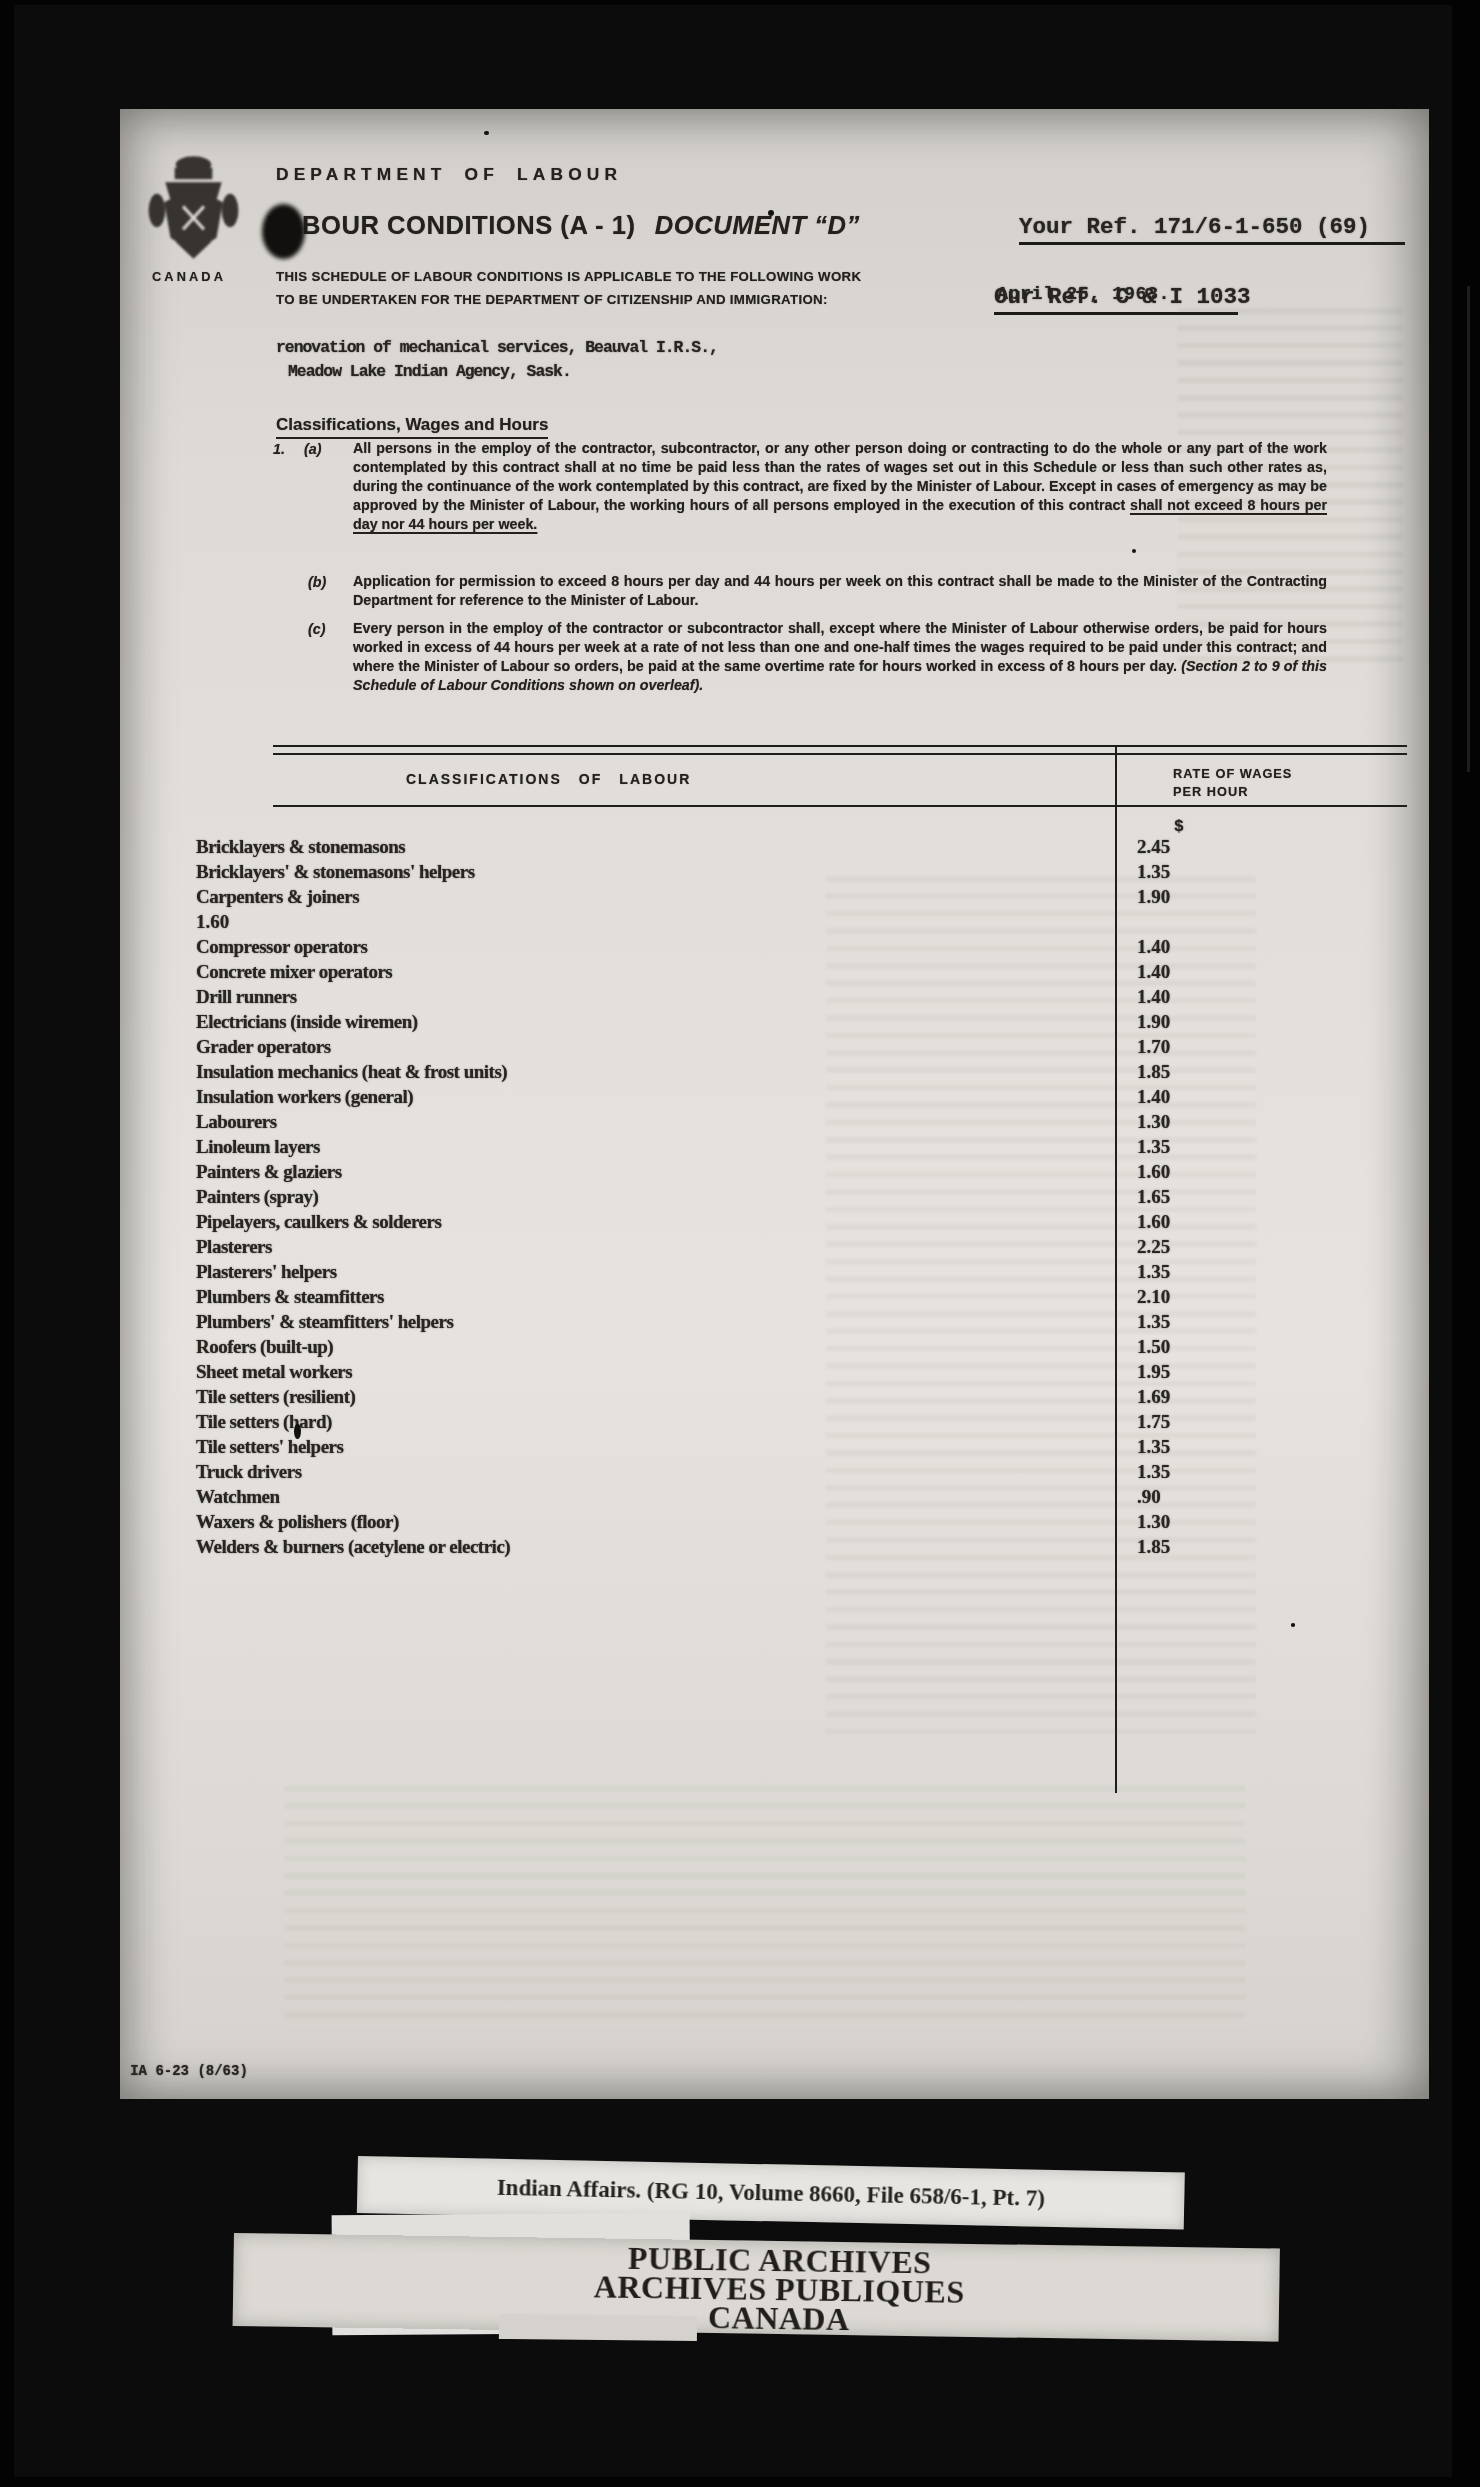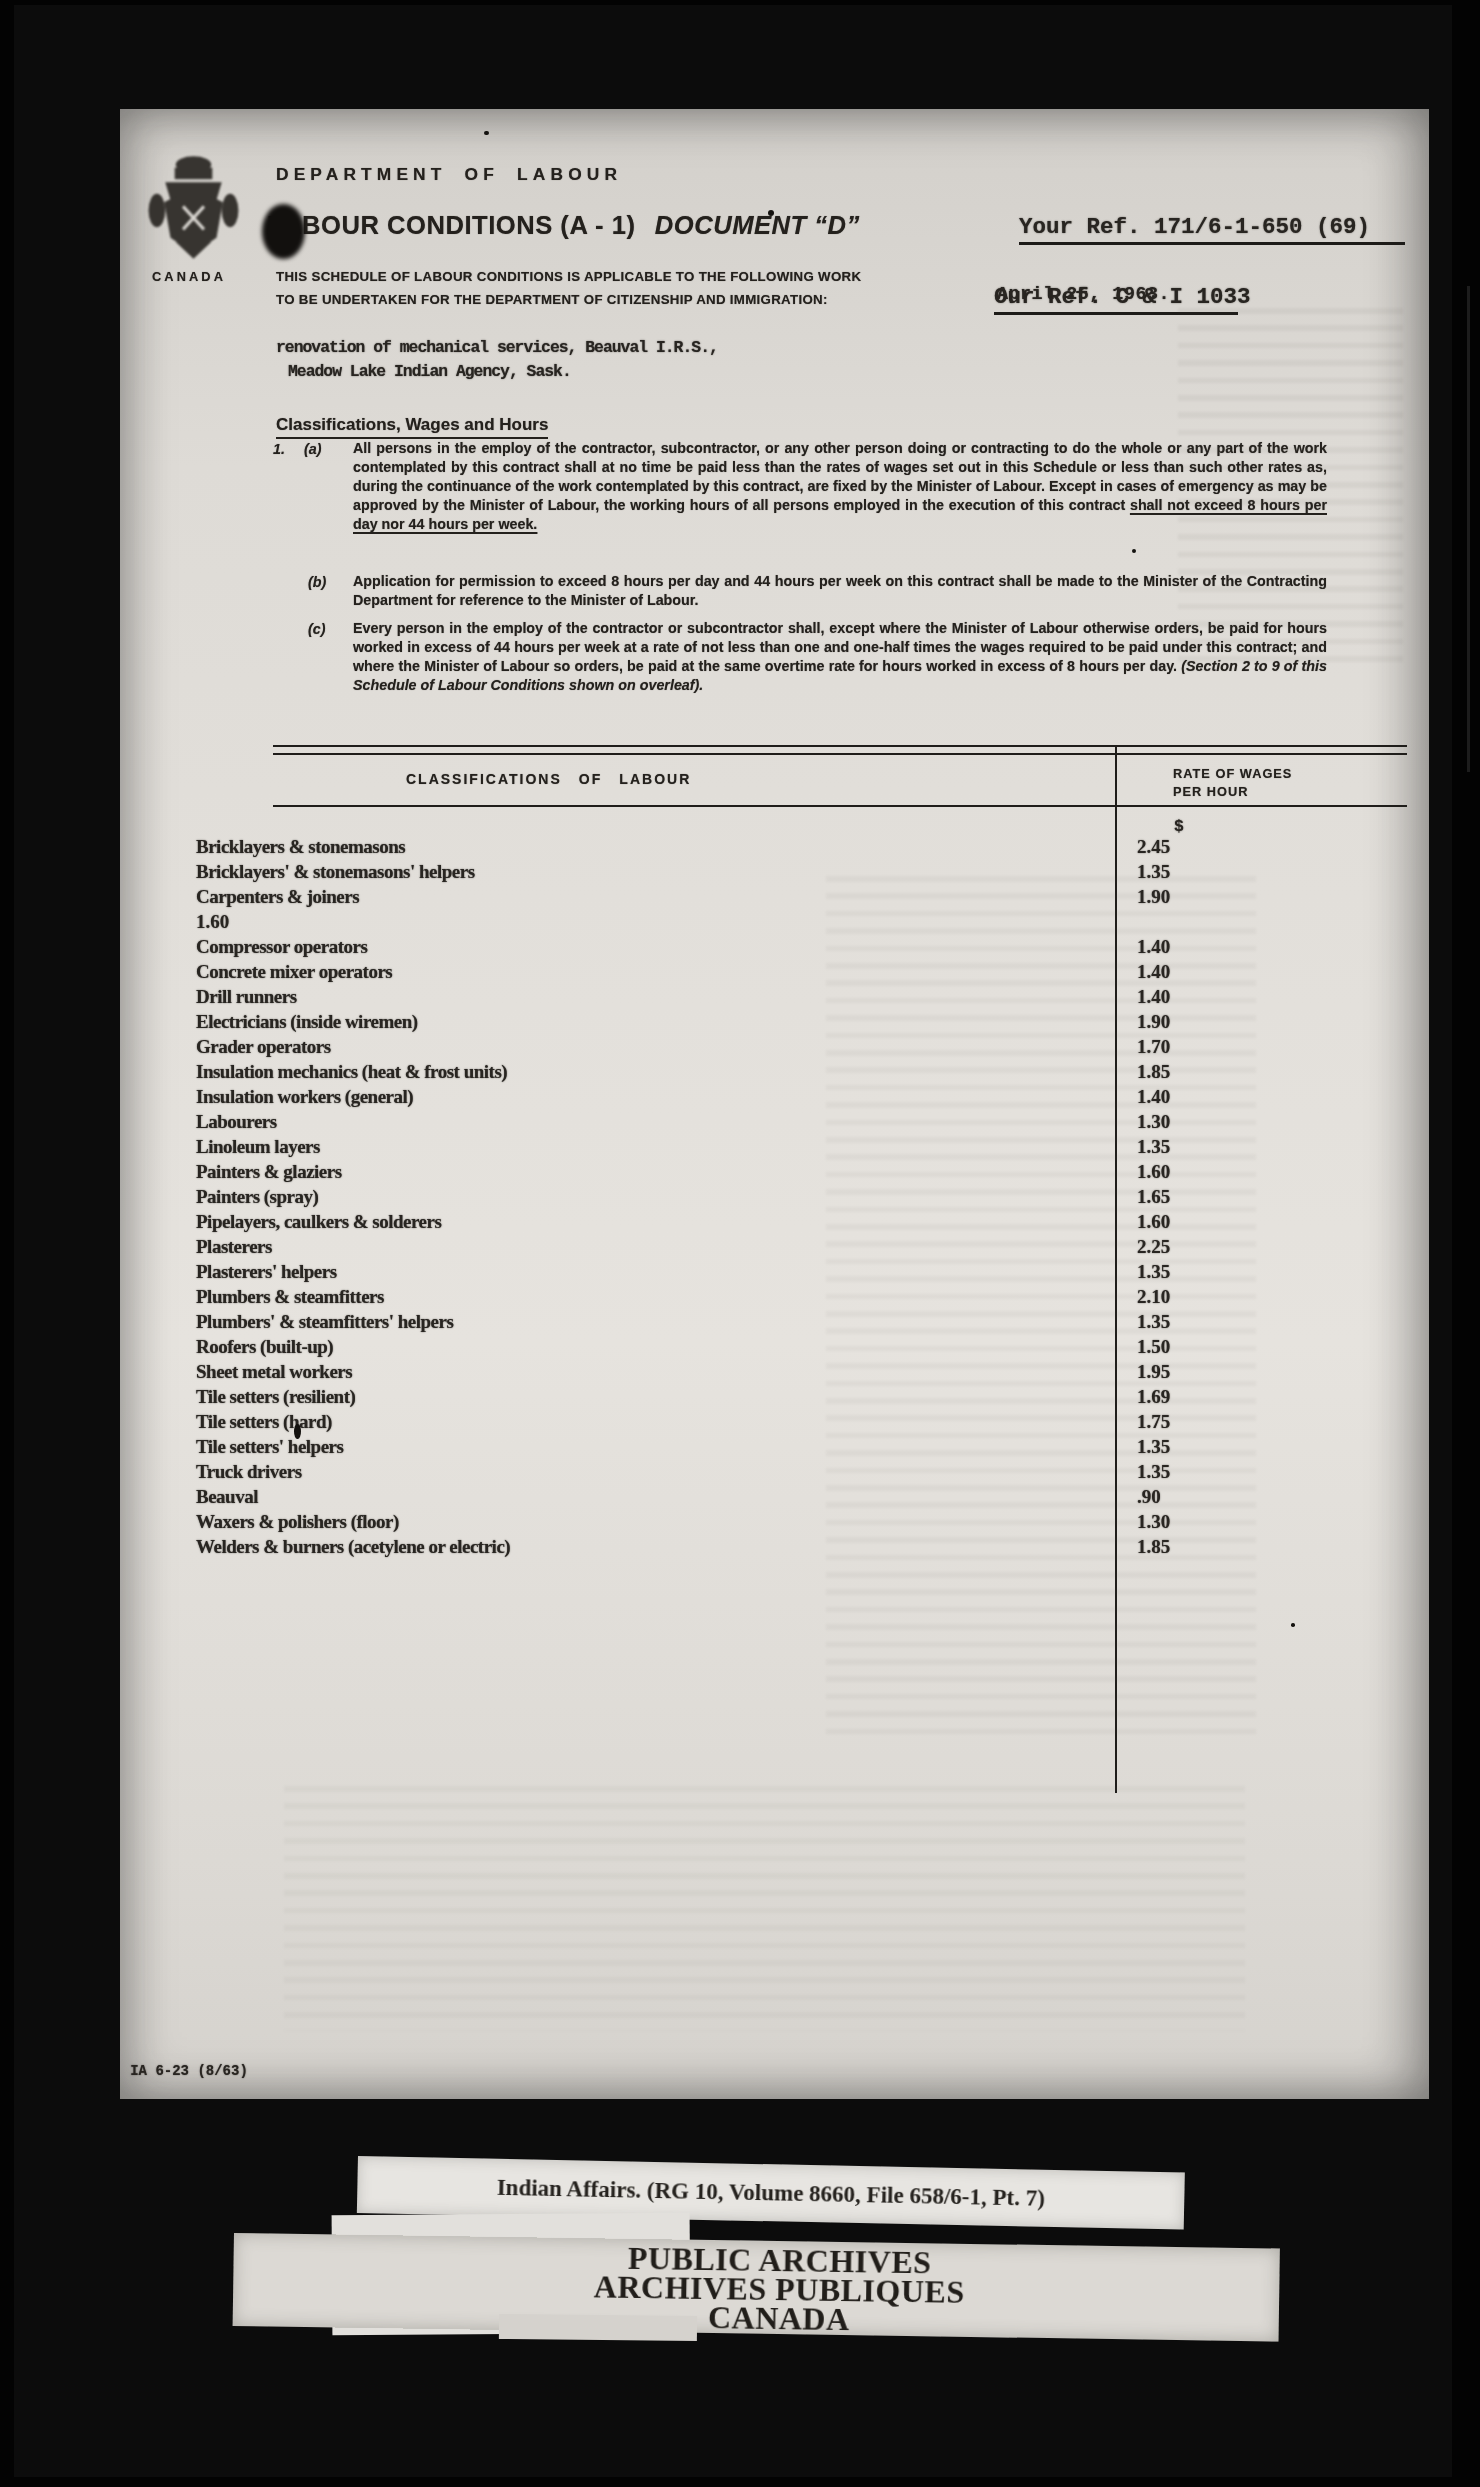--- a/index.html
+++ b/index.html
@@ -270,21 +270,21 @@
     <span class="wage-class">Tile setters' helpers</span>
     <span class="wage-rate">1.35</span>
   </div>
 
   <div class="wage-row">
     <span class="wage-class">Truck drivers</span>
     <span class="wage-rate">1.35</span>
   </div>
 
   <div class="wage-row">
-    <span class="wage-class">Beauval</span>
+    <span class="wage-class">Watchmen</span>
     <span class="wage-rate">.90</span>
   </div>
 
   <div class="wage-row">
     <span class="wage-class">Waxers &amp; polishers (floor)</span>
     <span class="wage-rate">1.30</span>
   </div>
 
   <div class="wage-row">
     <span class="wage-class">Welders &amp; burners (acetylene or electric)</span>

